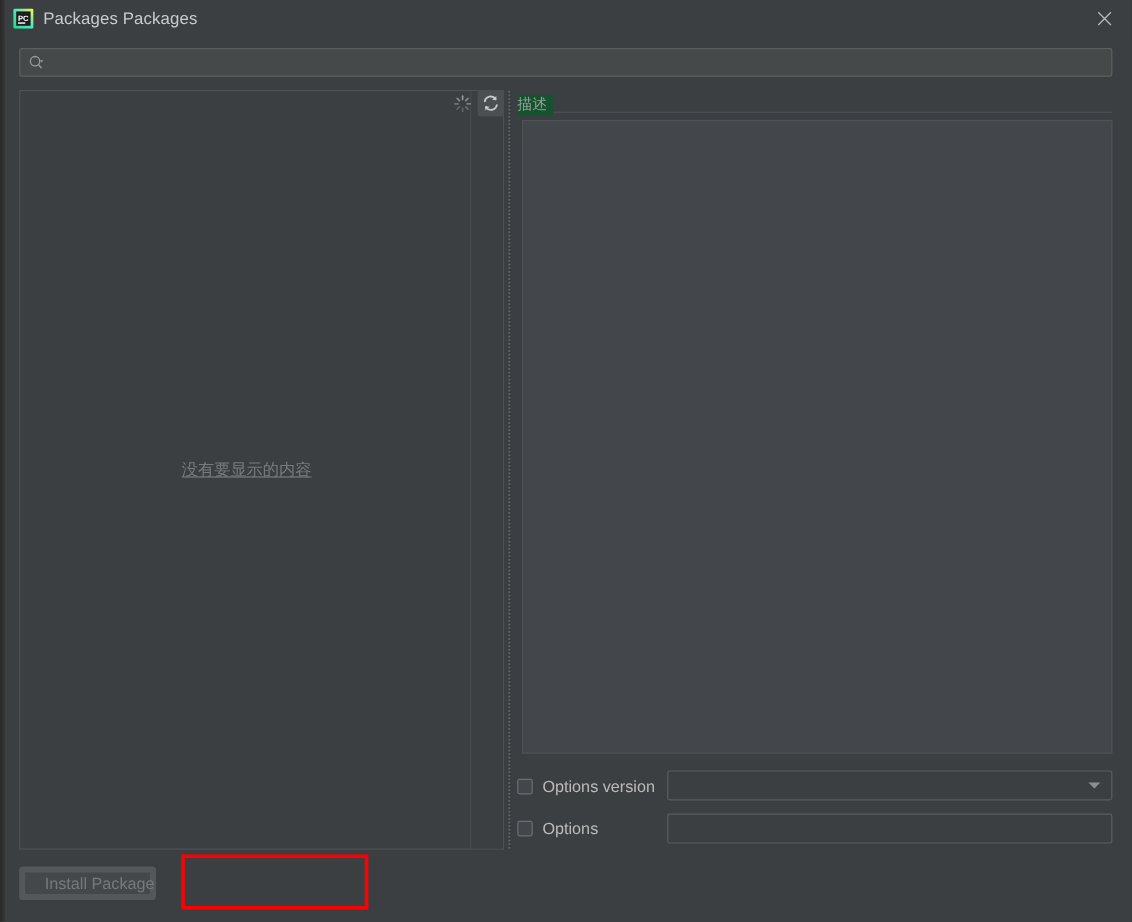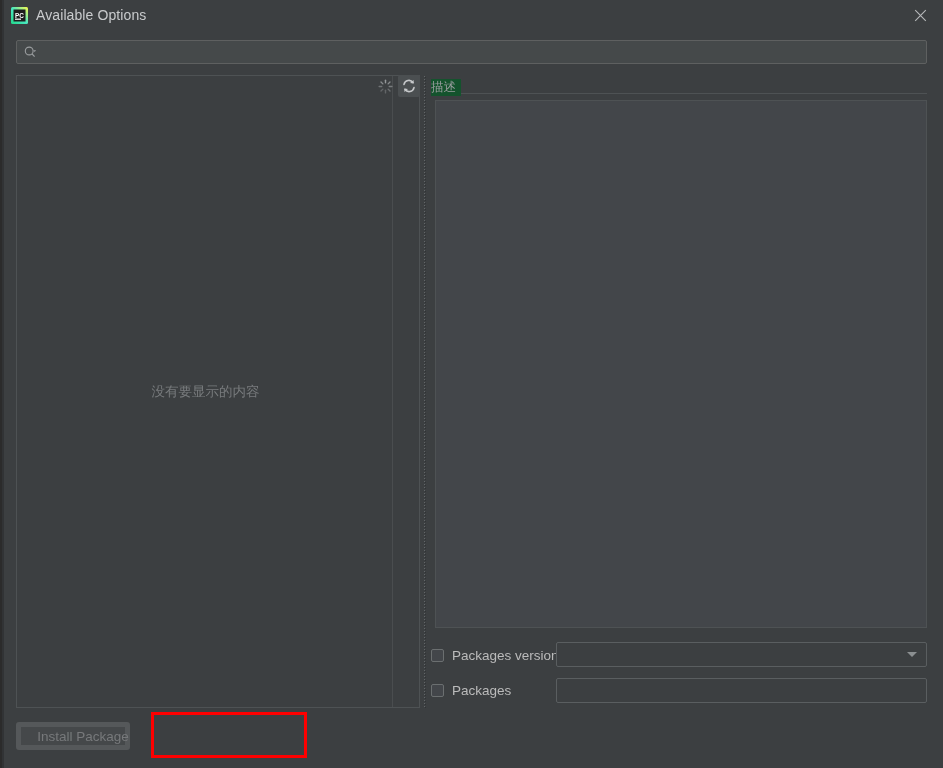--- a/index.html
+++ b/index.html
@@ -125,20 +125,21 @@
   .list-empty {
     position: absolute;
     left: 0; top: 0;
     width: 377px; height: 100%;
     display: flex;
     align-items: center;
     justify-content: center;
     font-size: 13.5px;
     color: #787b7d;
     user-select: none;
+    text-decoration: underline;
   }
   
   .list-vrule {
     position: absolute;
     right: 26px; top: 0;
     width: 1px; height: 100%;
     background: #4a4d4f;
   }
   .list-scroll-gutter {
     position: absolute;
@@ -311,21 +312,21 @@
             <stop offset="1" stop-color="#fcf84a"></stop>
           </linearGradient>
         </defs>
         <rect x="0" y="0" width="17" height="17" rx="1.5" fill="url(#pcg)"></rect>
         <rect x="2.5" y="2.5" width="12" height="12" fill="#1d1d1d"></rect>
         <text x="4" y="10.6" font-family="'Liberation Sans',sans-serif" font-size="6.4" font-weight="bold" fill="#ffffff">PC</text>
         <rect x="4" y="11.6" width="6" height="1.2" fill="#ffffff"></rect>
       </svg>
     </span>
 
-    <span class="title-text">Available Options</span>
+    <span class="title-text">Packages Packages</span>
 
     <div class="close-btn">
       <span>
         <svg width="13" height="13" viewBox="0 0 13 13">
           <path d="M1.2 1.2 L11.8 11.8 M11.8 1.2 L1.2 11.8" stroke="#b6b8ba" stroke-width="1.1" fill="none"></path>
         </svg>
       </span>
     </div>
   </div>
 
@@ -378,29 +379,29 @@
   <div class="splitter">
     <div class="splitter-dots"></div>
   </div>
 
   <div class="desc-label">描述</div>
   <div class="desc-rule"></div>
   <div class="desc-box"></div>
 
   <div class="opt-row version">
     <span class="checkbox"></span>
-    <span class="opt-label">Packages version</span>
+    <span class="opt-label">Options version</span>
   </div>
   <div class="combo">
     <span class="combo-arrow"></span>
   </div>
 
   <div class="opt-row options">
     <span class="checkbox"></span>
-    <span class="opt-label">Packages</span>
+    <span class="opt-label">Options</span>
   </div>
   <input class="opt-input" type="text" placeholder="" style="">
 
   <div class="btn btn-install disabled">Install Package</div>
 
 
   <div class="annot-box"></div>
 
 </div>
 

